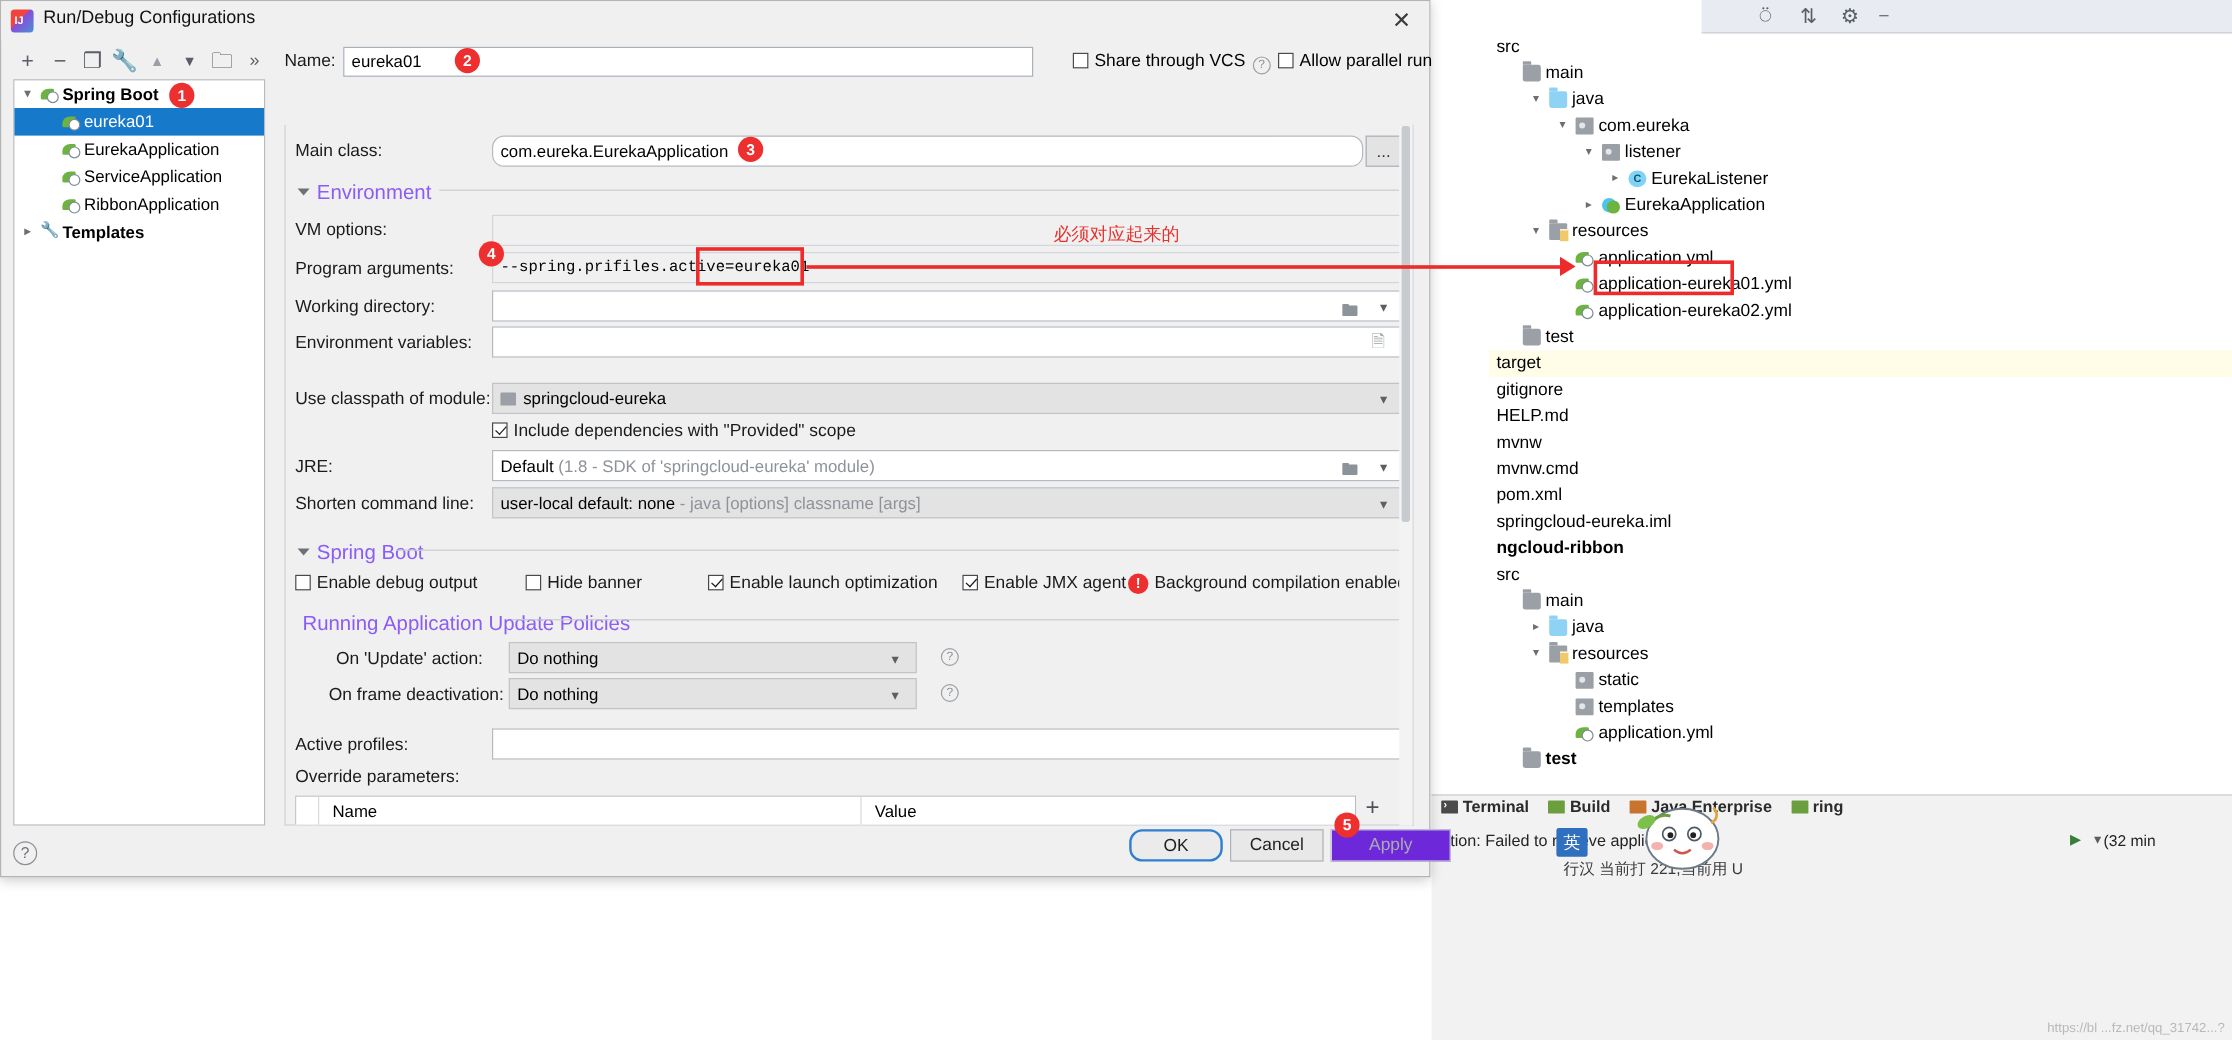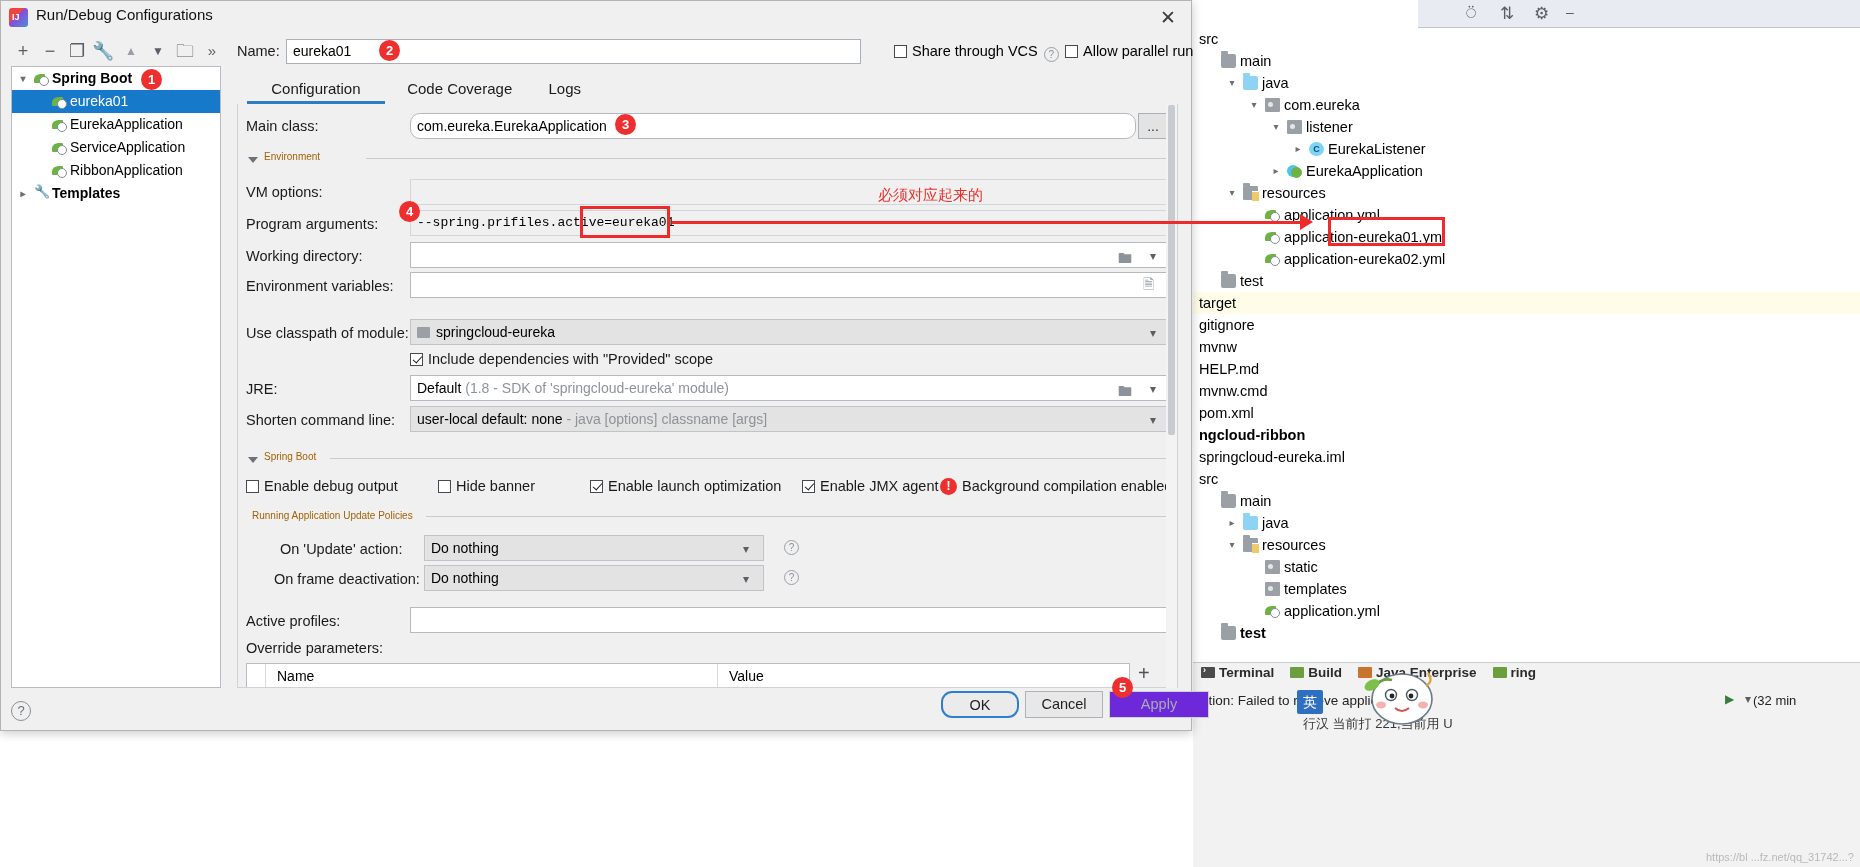--- a/index.html
+++ b/index.html
@@ -15,21 +15,21 @@
   #root { position: relative; width: 1860px; height: 867px; }
 
   
   .ide-bg { position:absolute; left:0; top:0; width:1860px; height:867px; background:#ffffff; }
   .ide-toolbar-strip {
     position:absolute; left:1418px; top:0; width:442px; height:28px;
     background:#e8ecf2; border-bottom:1px solid #c0c4cc;
   }
   .ide-icon { position:absolute; color:#5a5f66; font-size:17px; line-height:1; }
 
-  .proj-tree { position:absolute; left:1193px; top:28px; width:667px; height:634px; background:#fff; overflow:hidden; }
+  .proj-tree { position:absolute; left:1193px; top:28px; width:667px; height:634px; background:#fff; overflow:hidden;padding-left:48px; }
   .tree-row { position:relative; height:22px; line-height:22px; white-space:nowrap; font-size:14.5px; }
   .tree-row .arrow {
     position:absolute; width:14px; text-align:center; color:#6e6e6e; font-size:10px;
     top:0; line-height:22px;
   }
   .tree-row .ico { position:absolute; top:4px; width:15px; height:14px; }
   .tree-row .lbl { position:absolute; top:0; line-height:22px; }
   .tree-row.hl { background:#fffce8; }
   .tree-row.bold .lbl { font-weight:bold; }
 
@@ -133,21 +133,21 @@
 
   .panel { position:absolute; left:236px; top:103px; width:941px; height:584px;
            background:#f0f0f0; border:1px solid #cfd3d8; border-top:none; overflow:hidden;}
 
   .lab { position:absolute; font-size:14.5px; color:#1a1a1a; white-space:nowrap; }
   .fld { position:absolute; background:#fff; border:1px solid #b5bac0; height:26px; line-height:24px;
          padding:0 6px; font-size:14px; white-space:nowrap; overflow:hidden;}
   .fld.grey { background:#e3e3e3; border-color:#c0c4c8;}
   .fld.plain { background:#f0f0f0; border-color:#d2d5d9; }
   .fld-sub { color:#8e9399; }
-  .sep-title { position:absolute; font-size:10px; color:#a16207; }
+  .sep-title { position:absolute; font-size:17px; color:#8b5cf6; }
   .sep-line { position:absolute; height:1px; background:#c8ccd0; }
   .tri { position:absolute; width:0;height:0; border-left:5px solid transparent;border-right:5px solid transparent;
          border-top:6px solid #6d7278; }
   .chev { position:absolute; color:#5a5f66; font-size:12px; }
   .dotsbtn { position:absolute; background:#e3e3e3; border:1px solid #a9b0b8; text-align:center;
              font-size:14px; color:#333; }
   .folderico { position:absolute; color:#8d939a; font-size:14px;}
 
   .badge {
     position:absolute; border-radius:50%; background:#ee2f2f; color:#fff;
@@ -267,36 +267,36 @@
         </span>
         <span class="lbl" style="left:47px">test</span>
       </div>
       <div class="tree-row hl">
         <span class="lbl" style="left:6px">target</span>
       </div>
       <div class="tree-row">
         <span class="lbl" style="left:6px">gitignore</span>
       </div>
       <div class="tree-row">
+        <span class="lbl" style="left:6px">HELP.md</span>
+      </div>
+      <div class="tree-row">
         <span class="lbl" style="left:6px">mvnw</span>
       </div>
       <div class="tree-row">
-        <span class="lbl" style="left:6px">HELP.md</span>
-      </div>
-      <div class="tree-row">
         <span class="lbl" style="left:6px">mvnw.cmd</span>
       </div>
       <div class="tree-row">
         <span class="lbl" style="left:6px">pom.xml</span>
+      </div>
+      <div class="tree-row">
+        <span class="lbl" style="left:6px">springcloud-eureka.iml</span>
       </div>
       <div class="tree-row bold">
         <span class="lbl" style="left:6px">ngcloud-ribbon</span>
-      </div>
-      <div class="tree-row">
-        <span class="lbl" style="left:6px">springcloud-eureka.iml</span>
       </div>
       <div class="tree-row">
         <span class="lbl" style="left:6px">src</span>
       </div>
       <div class="tree-row">
         <span style="position:absolute;left:28px;top:0;">
           <span class="ico f-grey"></span>
         </span>
         <span class="lbl" style="left:47px">main</span>
       </div>
@@ -429,25 +429,20 @@
     <div class="lab name-label">Name:</div>
     <div class="name-input">eureka01</div>
 
     <div class="vcs-check">
       <span class="cb"></span><span>Share through VCS</span><span class="qmark">?</span>
     </div>
     <div class="par-check">
       <span class="cb"></span><span>Allow parallel run</span>
     </div>
 
-    <div class="tabs" id="tabs-row">
-        <div class="tab active" style="left: 10px; width: 137.8px; text-align: center;"><span>Configuration</span></div>
-        <div class="tab" style="left: 153.8px; width: 137.8px; text-align: center;"><span>Code Coverage</span></div>
-        <div class="tab" style="left: 297.6px; width: 60.4px; text-align: center;"><span>Logs</span></div>
-      </div>
 
     <div class="panel">
 
       <div class="lab" style="left:8px;top:14px;">Main class:</div>
       <div class="fld" style="left:172px;top:9px;width:726px;border-radius:10px;">com.eureka.EurekaApplication</div>
       <div class="dotsbtn" style="left:900px;top:9px;width:30px;height:26px;line-height:24px;">...</div>
 
       <div class="tri" style="left:10px;top:53px;"></div>
       <div class="sep-title" style="left:26px;top:47px;">Environment</div>
       <div class="sep-line" style="left:128px;top:54px;width:800px;"></div>

